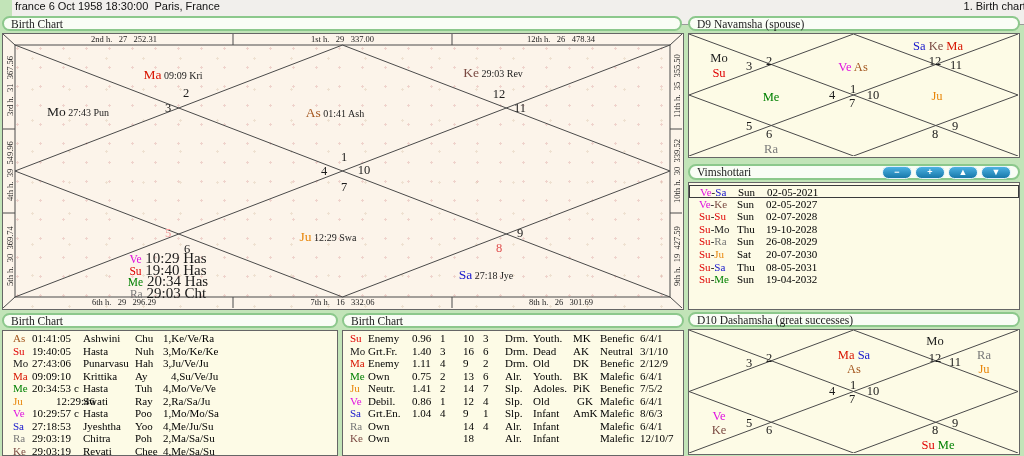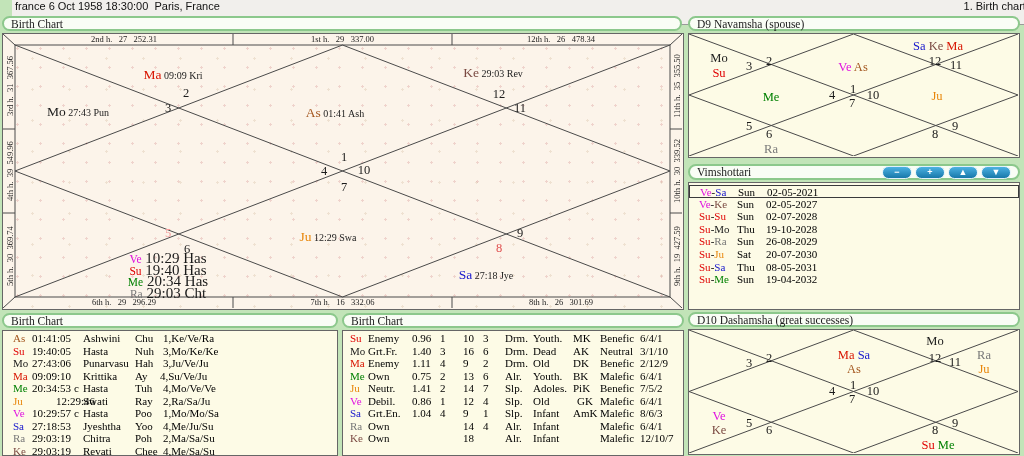--- a/index.html
+++ b/index.html
@@ -282,21 +282,21 @@
         <span style="left: 80px;">Punarvasu</span>
         <span style="left: 132px;">Hah</span>
         <span style="left: 160px;">3,Ju/Ve/Ju</span>
       </div>
       <div class="trow">
         <span style="left: 10px; color: rgb(216, 20, 0);">Ma</span>
         <span style="left: 29px;">09:09:10</span>
         <span style="left: 71px;"></span>
         <span style="left: 80px;">Krittika</span>
         <span style="left: 132px;">Ay</span>
-        <span style="left: 157px;">4,Su/Ve/Ju</span>
+        <span style="left: 168px;">4,Su/Ve/Ju</span>
       </div>
       <div class="trow">
         <span style="left: 10px; color: rgb(0, 128, 0);">Me</span>
         <span style="left: 29px;">20:34:53</span>
         <span style="left: 71px;">c</span>
         <span style="left: 80px;">Hasta</span>
         <span style="left: 132px;">Tuh</span>
         <span style="left: 160px;">4,Mo/Ve/Ve</span>
       </div>
       <div class="trow">

